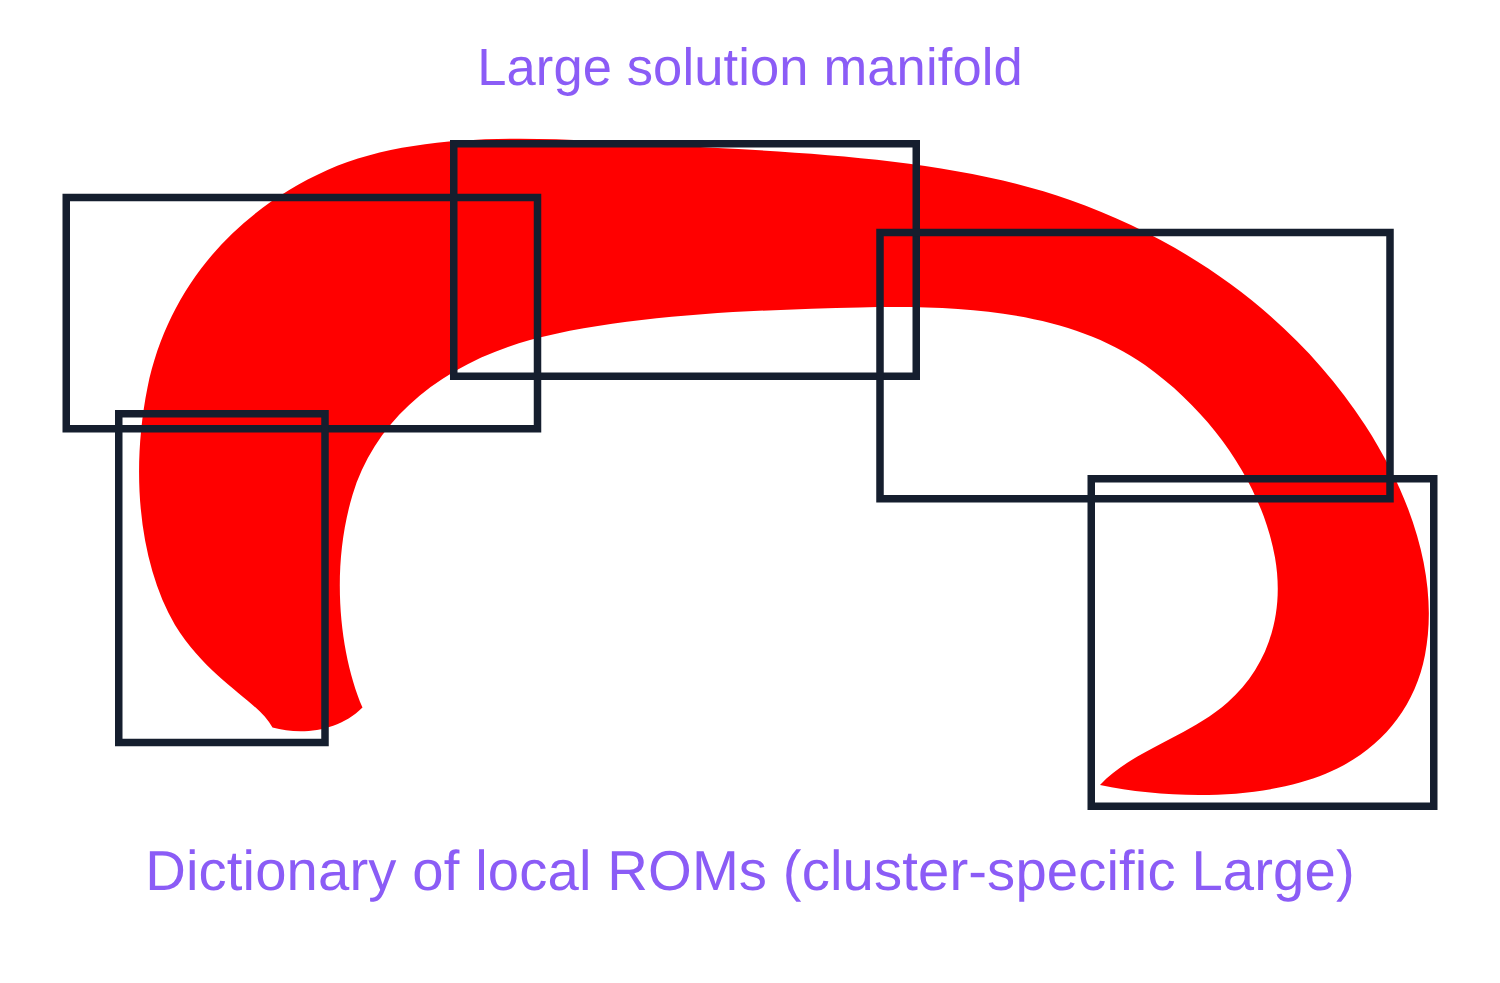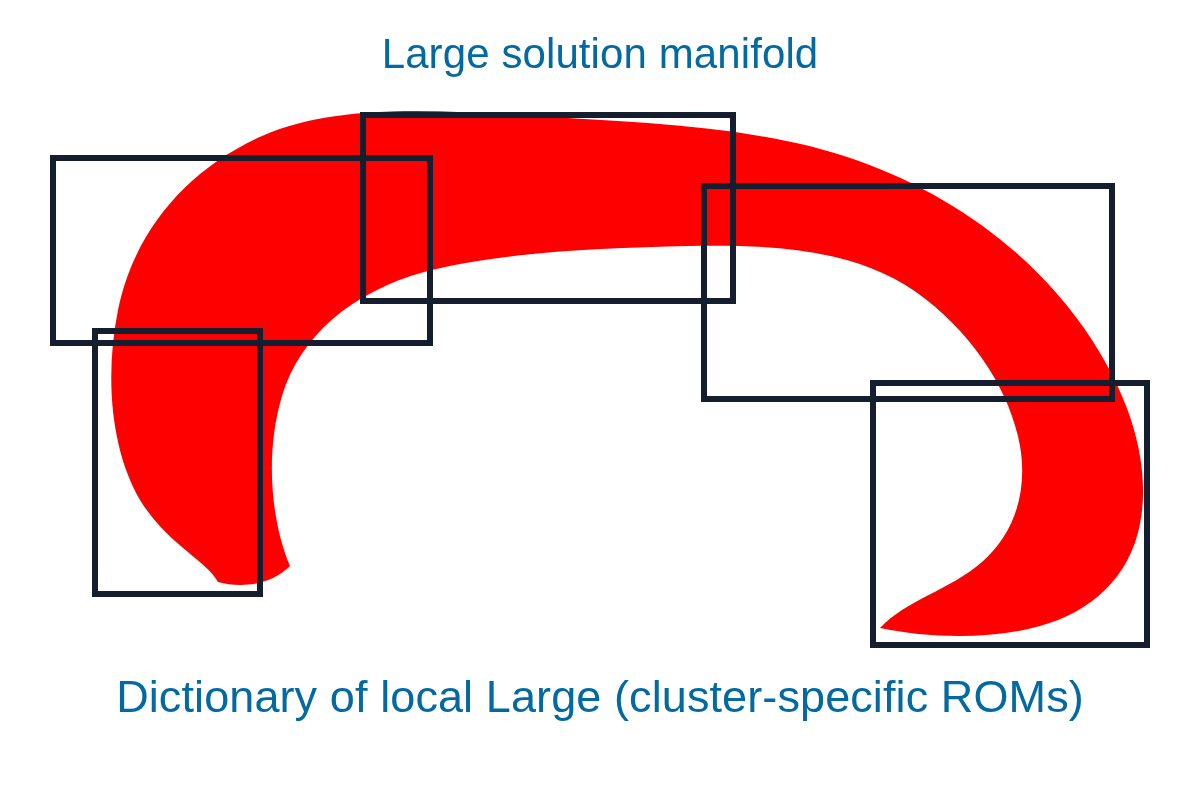--- a/index.html
+++ b/index.html
@@ -22,21 +22,21 @@
     position: absolute;
     left: 0;
     top: 0;
     width: 1200px;
     height: 786px;
     display: block;
   }
   .caption-text {
     position: absolute;
     white-space: nowrap;
-    color: #0369a1;
+    color: #8b5cf6;
     font-weight: 400;
     letter-spacing: 0.1px;
   }
   #title-text {
     left: 0;
     top: 28px;
     width: 1200px;
     text-align: center;
     font-size: 42px;
     line-height: 52px;
@@ -83,15 +83,15 @@
       <rect x="53" y="158" width="377" height="185"></rect>
       <rect x="363" y="115" width="370" height="186"></rect>
       <rect x="95" y="331" width="165" height="263"></rect>
       <rect x="704" y="186" width="408" height="213"></rect>
       <rect x="873" y="383" width="274" height="262"></rect>
     </g>
   </svg>
 
   <div class="caption-text" id="title-text">Large solution manifold</div>
 
-  <div class="caption-text" id="bottom-caption-text">Dictionary of local Large (cluster-specific ROMs)</div>
+  <div class="caption-text" id="bottom-caption-text">Dictionary of local ROMs (cluster-specific Large)</div>
 
 </div>
 
 </body></html>

